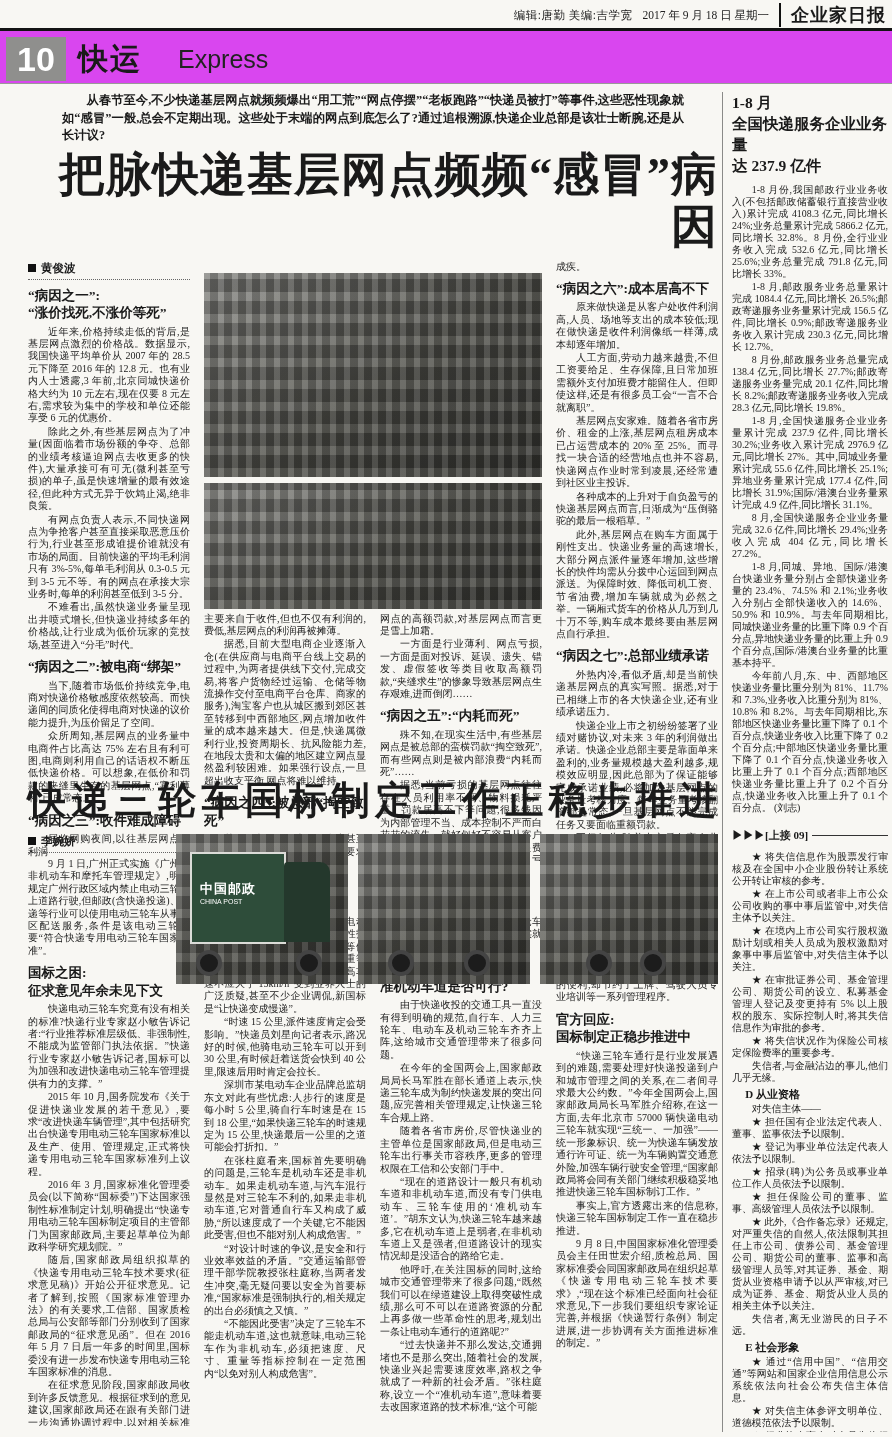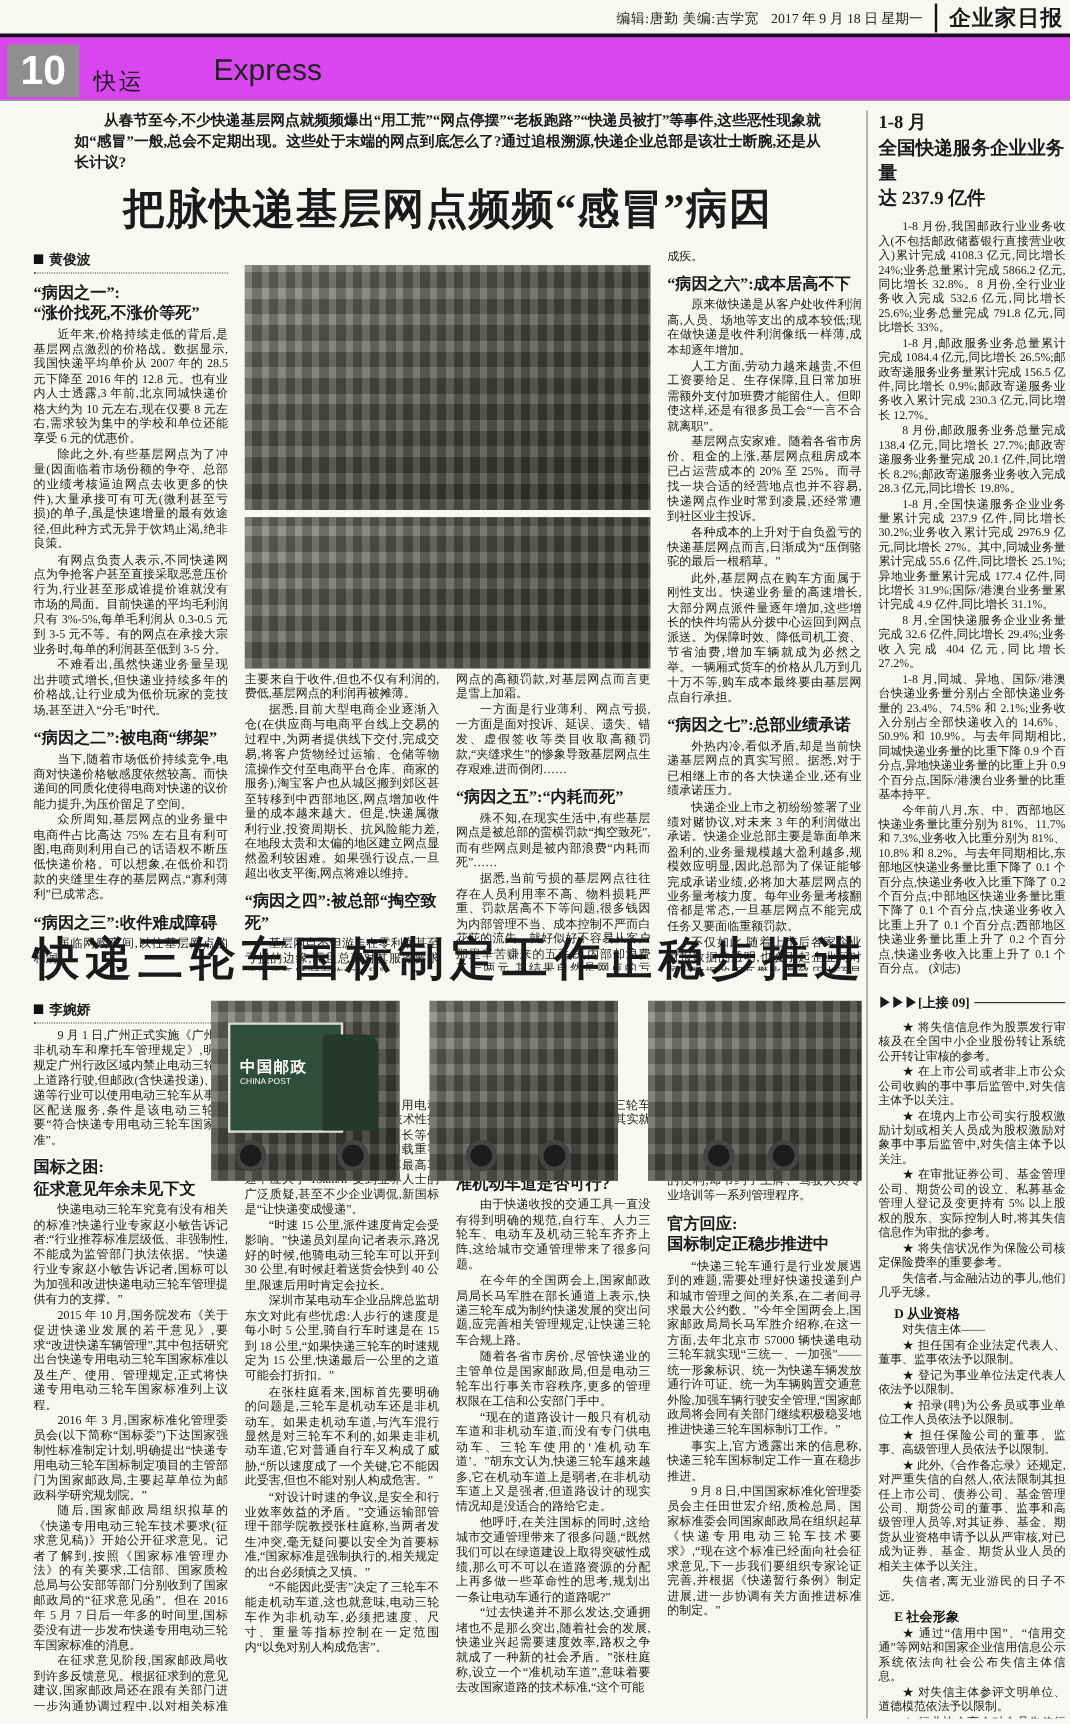--- a/index.html
+++ b/index.html
@@ -11,50 +11,50 @@
               display:flex; justify-content:flex-end; align-items:center; gap:10px; }
   .mast-info { font-size:11.5px; color:#222; letter-spacing:.5px; }
   .mast-date { font-size:11.5px; color:#222; }
   .mast-paper { font-size:18px; font-weight:900; border-left:2px solid #111; padding-left:10px; letter-spacing:1px; }
   
   .banner { position:absolute; top:28px; left:0; width:892px; height:56px; background:#d946ef;
             border-top:3px solid #141414; border-bottom:1px solid #9a9a98; }
   .num-box { position:absolute; left:6px; top:6px; width:60px; height:44px; background:#8f8f8d;
              color:#fff; font-family:"Liberation Sans", sans-serif; font-size:34px; font-weight:bold;
              display:flex; align-items:center; justify-content:center; }
-  .banner-cn { position:absolute; left:78px; top:8px; font-size:19px; font-weight:400; letter-spacing:2px;margin-top:16px; }
+  .banner-cn { position:absolute; left:78px; top:8px; font-size:30px; font-weight:700; letter-spacing:2px; }
   .banner-en { position:absolute; left:178px; top:14px; font-size:25px; font-family:"Liberation Sans", sans-serif; color:#222; }
   
   .body-p { font-size:10px; line-height:12.4px; text-align:justify; text-indent:2em; margin-bottom:1px; }
   .body-p.cont { text-indent:0; }
   .sub-head { font-size:13.5px; line-height:17.5px; font-weight:900; margin:7px 0 4px; white-space:pre-line; }
   .side-lead { font-size:11px; font-weight:900; margin:3px 0 1px; text-indent:1.2em; }
   .col { width:162px; overflow:hidden; }
   
   .article1 { position:absolute; left:28px; top:92px; width:690px; height:678px; }
   .intro { margin:0 34px 4px 34px; font-size:12.3px; line-height:17.5px; font-weight:600;
            text-align:justify; text-indent:2em; }
-  .headline1 { font-size:35px; font-weight:900; letter-spacing:1px; text-align:center;
+  .headline1 { font-size:46px; font-weight:900; letter-spacing:1px; text-align:right;
                line-height:52px; margin:2px 0 8px; }
   .cols { position:relative; display:flex; gap:14px; }
   .a1-cols { height:600px; }
   .a1-cols .c2, .a1-cols .c3 { padding-top:352px; }
   .byline { font-size:11.5px; font-weight:bold; padding-bottom:3px; margin-bottom:5px;
             border-bottom:1px dotted #666; }
   .byline .sq { display:inline-block; width:8px; height:8px; background:#111; margin-right:5px; }
   
   .photo { position:absolute; background:#6e6e6a; overflow:hidden; }
   .ph-texture { position:absolute; inset:0;
      background:
        repeating-linear-gradient(90deg, rgba(255,255,255,.10) 0 6px, rgba(0,0,0,.18) 6px 14px),
        repeating-linear-gradient(0deg, rgba(255,255,255,.06) 0 9px, rgba(0,0,0,.22) 9px 22px),
        linear-gradient(145deg,#8a8a86 0%,#55554f 55%,#3a3a36 100%); }
   .ph1 { left:176px; top:12px; width:338px; height:204px; }
   .ph2 { left:176px; top:222px; width:338px; height:126px; }
-  .a2-photo { top:0; height:150px; width:157px; background:#77756f; }
+  .a2-photo { top:0; height:150px; width:172px; background:#77756f; }
   .van-body { position:absolute; left:14px; top:18px; width:96px; height:92px; background:#2e4d3a;
               border:2px solid #dcdcd8; }
   .van-text-cn { position:absolute; left:8px; top:26px; color:#fff; font-size:13px; font-weight:bold; letter-spacing:1px; }
   .van-text-en { position:absolute; left:8px; top:44px; color:#fff; font-size:7px; font-family:"Liberation Sans",sans-serif; }
   .wheel { position:absolute; width:26px; height:26px; border-radius:50%; background:#1c1c1c;
            border:4px solid #444; bottom:8px; }
   .cab { position:absolute; right:18px; top:28px; width:46px; height:80px; background:#24382c; border-radius:4px 10px 0 0; }
   
   .sidebar { position:absolute; left:722px; top:92px; width:166px; height:1340px;
              border-left:1px solid #8a8a88; padding-left:9px; overflow:hidden; }

